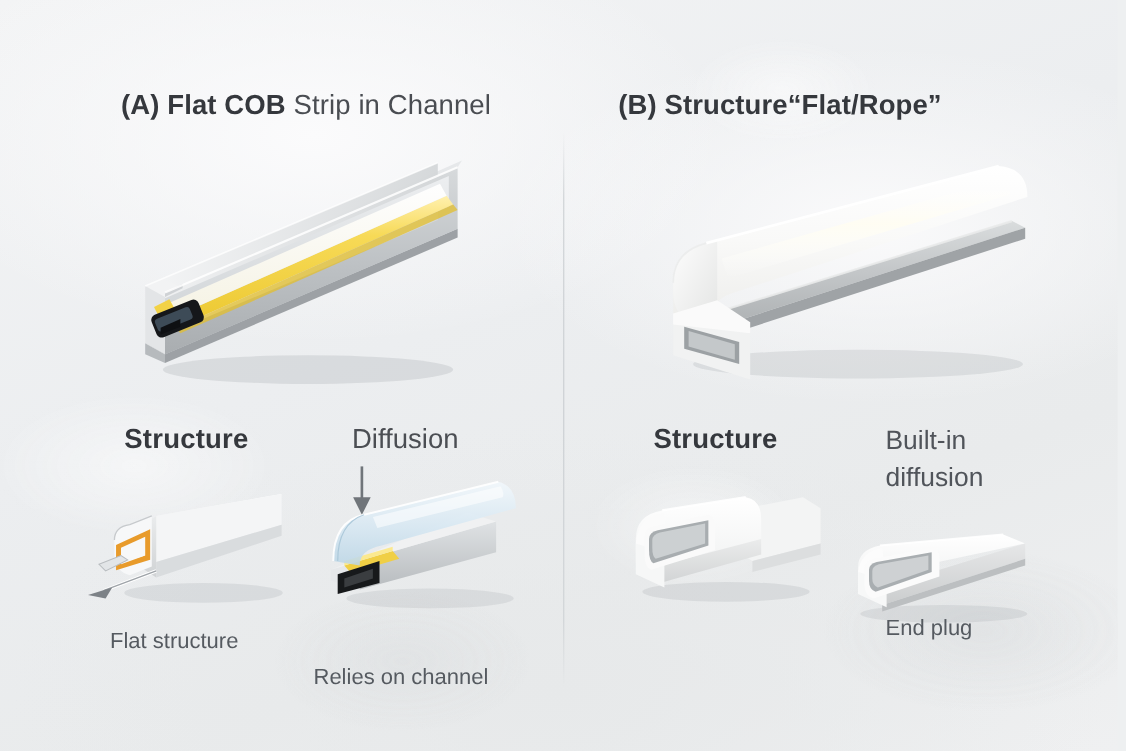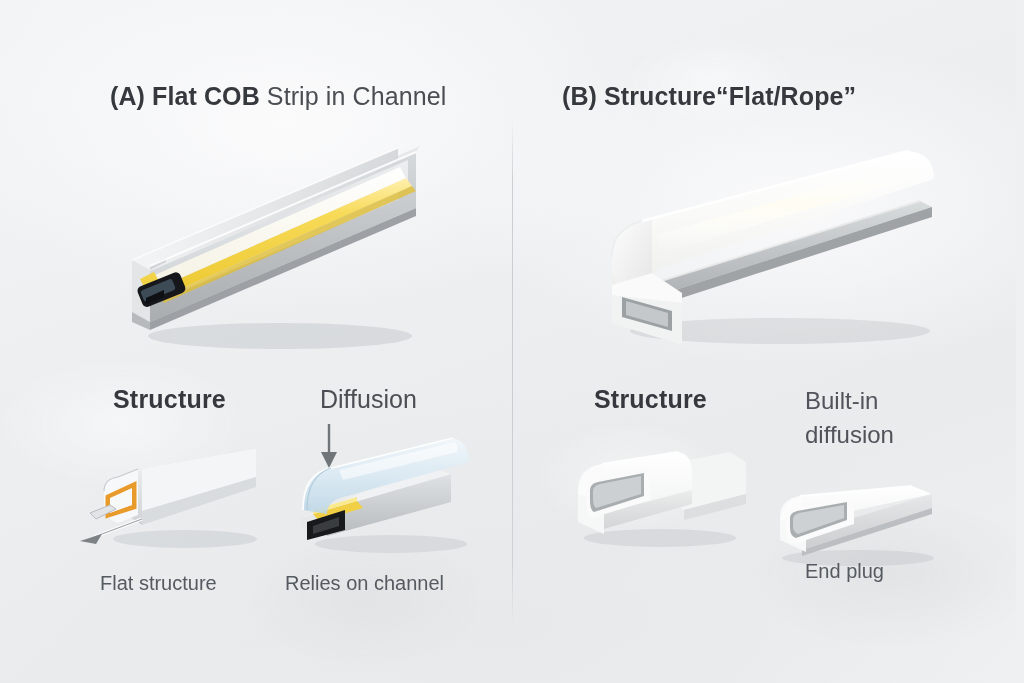--- a/index.html
+++ b/index.html
@@ -41,21 +41,21 @@
   .title .n{font-weight:normal;color:#4a4d52;}
 
   .sub{
     font-size:25px;white-space:nowrap;color:#4b4e53;
   }
   .sub.bold{font-weight:bold;color:#35383d;letter-spacing:.2px;}
 
   .cap{
     font-size:20px;line-height:30px;color:#555a60;
   }
-  .cap.multi{width:200px;}
+  .cap.multi{width:200px;margin-top:33px;}
 
   .side-label{
     font-size:24px;line-height:34px;color:#50545a;width:150px;
   }
 
   
   #divider{
     left:512px;top:120px;width:1px;height:505px;
     background:linear-gradient(to bottom,rgba(205,209,212,0) 0%,#ccd0d3 12%,#c9cdd1 50%,#ced2d5 88%,rgba(205,209,212,0) 100%);
   }

